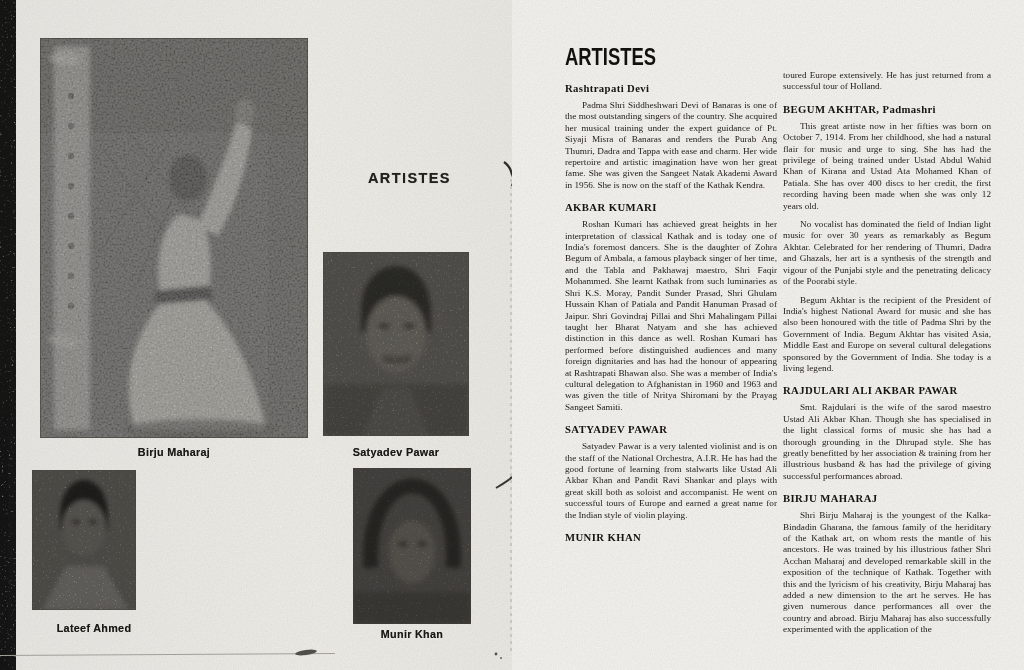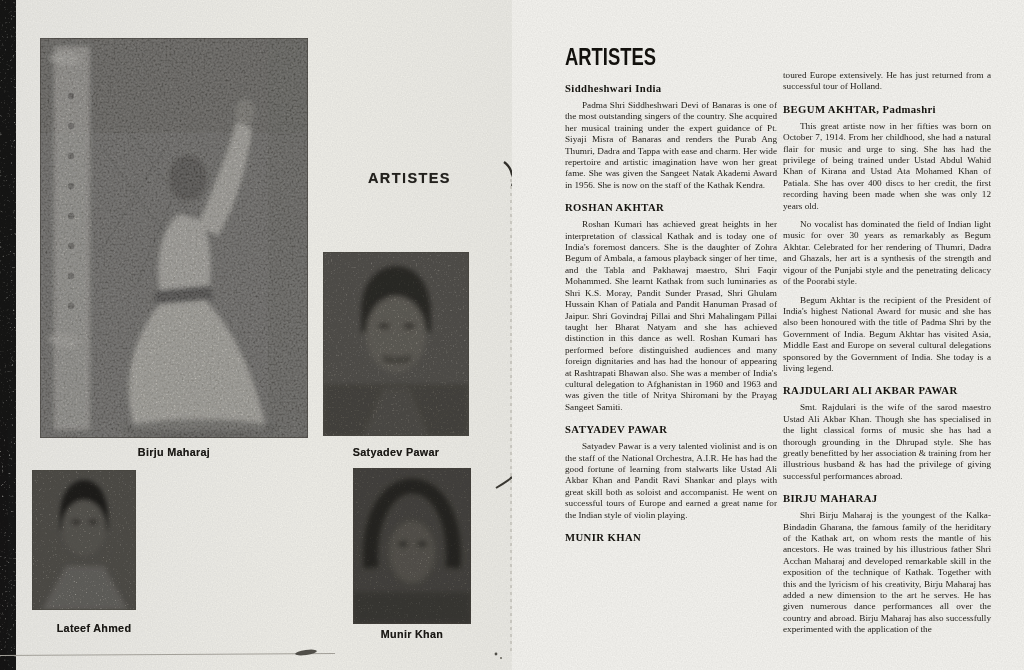--- a/index.html
+++ b/index.html
@@ -208,24 +208,24 @@
     <path d="M4,330 q10,-6 18,-12 M18,320 l6,-2 l-2,6" stroke="#3d3b35" stroke-width="2" fill="none"></path>
     <circle cx="4" cy="496" r="1.4" fill="#55534d"></circle>
       <circle cx="9" cy="500" r="1" fill="#6a675f"></circle>
   </svg>
 
   <div class="right-page">
 
     <div class="col col1 bodytext">
       <div class="page-title">ARTISTES</div>
 
-      <h3 class="sec" style="margin-top:4px">Siddheshwari India</h3>
+      <h3 class="sec" style="margin-top:4px">Rashtrapati Devi</h3>
       <p class="ind">Padma Shri Siddheshwari Devi of Banaras is one of the most outstanding singers of the country.  She acquired her musical training under the expert guidance of Pt.  Siyaji Misra of Banaras and renders the Purab Ang Thumri, Dadra and Tappa with ease and charm.  Her wide repertoire and artistic imagination have won her great fame.  She was given the Sangeet Natak Akademi Award in 1956.  She is now on the staff of the Kathak Kendra.</p>
 
-      <h3 class="sec">ROSHAN AKHTAR</h3>
+      <h3 class="sec">AKBAR KUMARI</h3>
       <p class="ind">Roshan Kumari has achieved great heights in her interpretation of classical Kathak and is today one of India's foremost dancers.  She is the daughter of Zohra Begum of Ambala, a famous playback singer of her time, and the Tabla and Pakhawaj maestro, Shri Faqir Mohammed.  She learnt Kathak from such luminaries as Shri K.S. Moray, Pandit Sunder Prasad, Shri Ghulam Hussain Khan of Patiala and Pandit Hanuman Prasad of Jaipur.  Shri Govindraj Pillai and Shri Mahalingam Pillai taught her Bharat Natyam and she has achieved distinction in this dance as well. Roshan Kumari has performed before distinguished audiences and many foreign dignitaries and has had the honour of appearing at Rashtrapati Bhawan also.  She was a member of India's cultural delegation to Afghanistan in 1960 and 1963 and was given the title of Nritya Shiromani by the Prayag Sangeet Samiti.</p>
 
       <h3 class="sec">SATYADEV PAWAR</h3>
       <p class="ind">Satyadev Pawar is a very talented violinist and is on the staff of the National Orchestra, A.I.R.  He has had the good fortune of learning from stalwarts like Ustad Ali Akbar Khan and Pandit Ravi Shankar and plays with great skill both as soloist and accompanist.  He went on successful tours of Europe and earned a great name for the Indian style of violin playing.</p>
 
       <h3 class="sec">MUNIR KHAN</h3>
     </div>
 
     <div class="col col2 bodytext">
       <p>toured Europe extensively.  He has just returned from a successful tour of Holland.</p>

